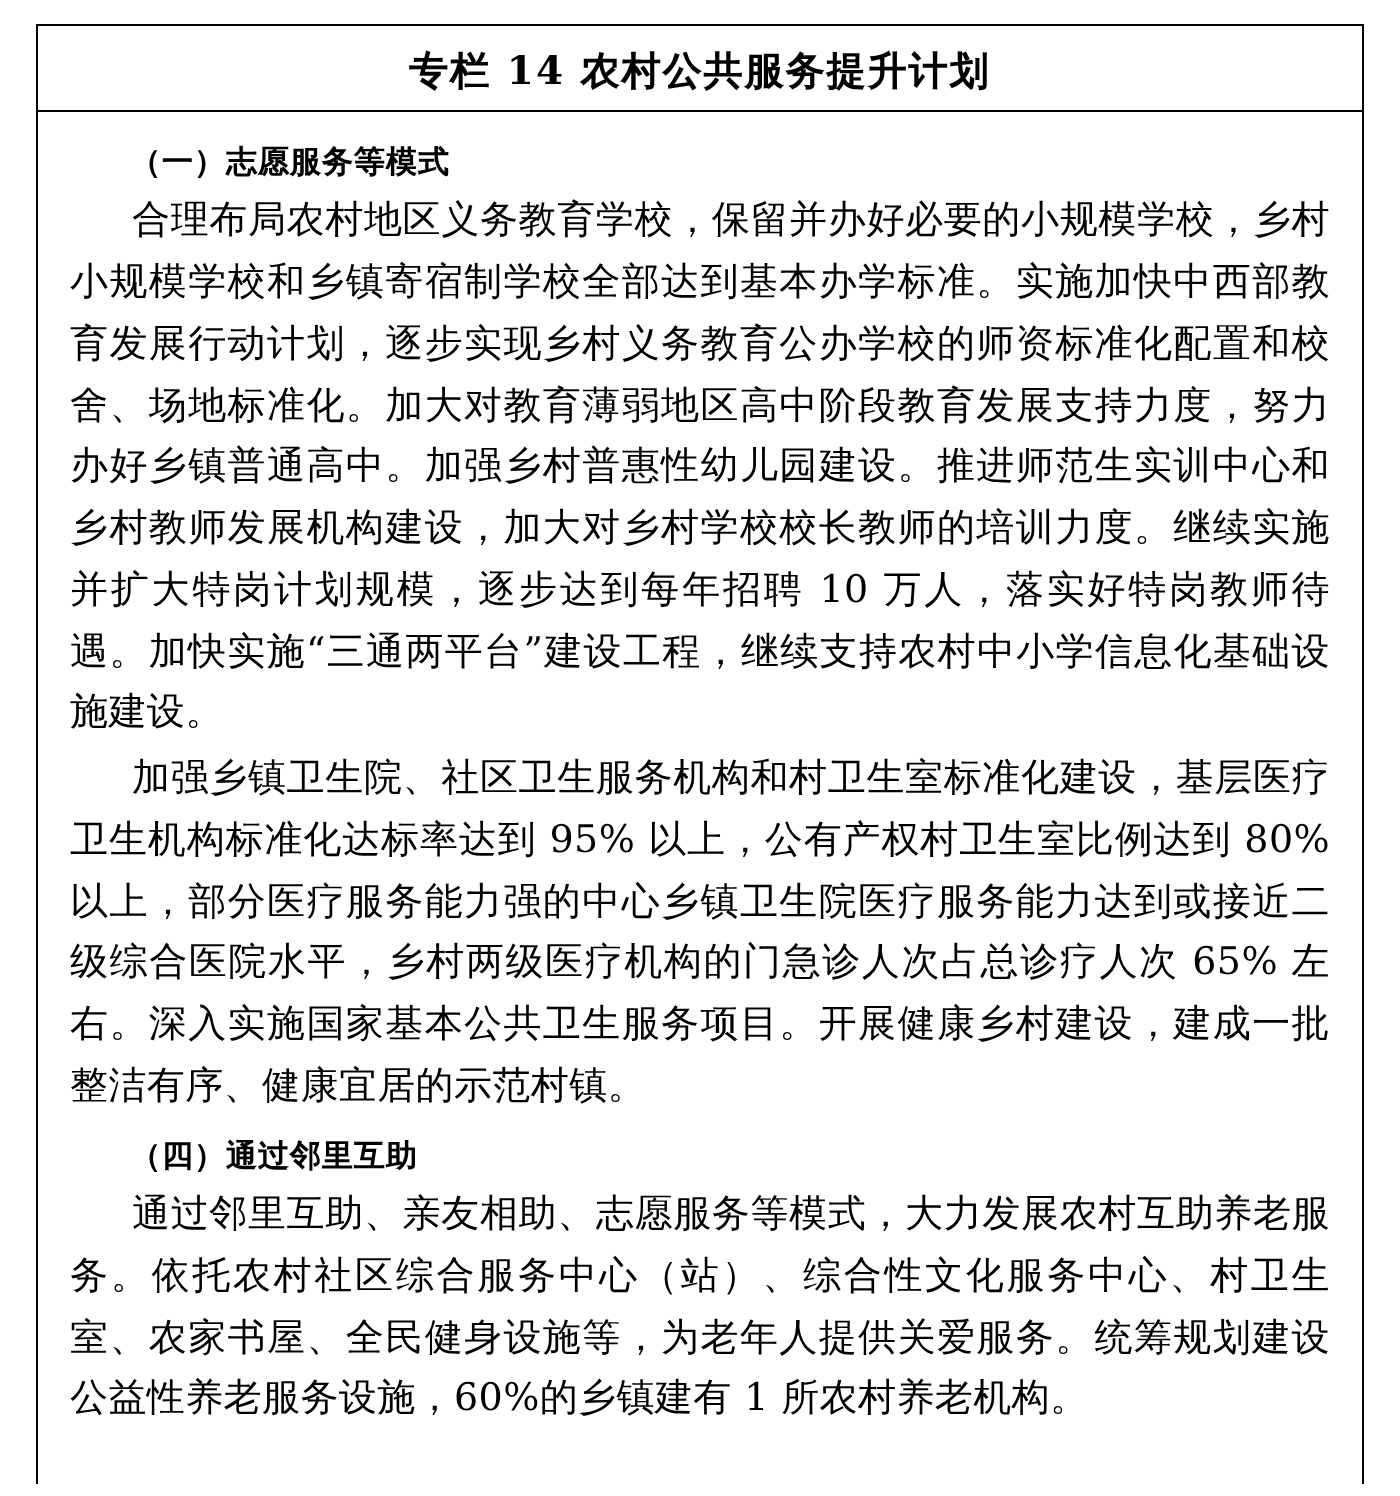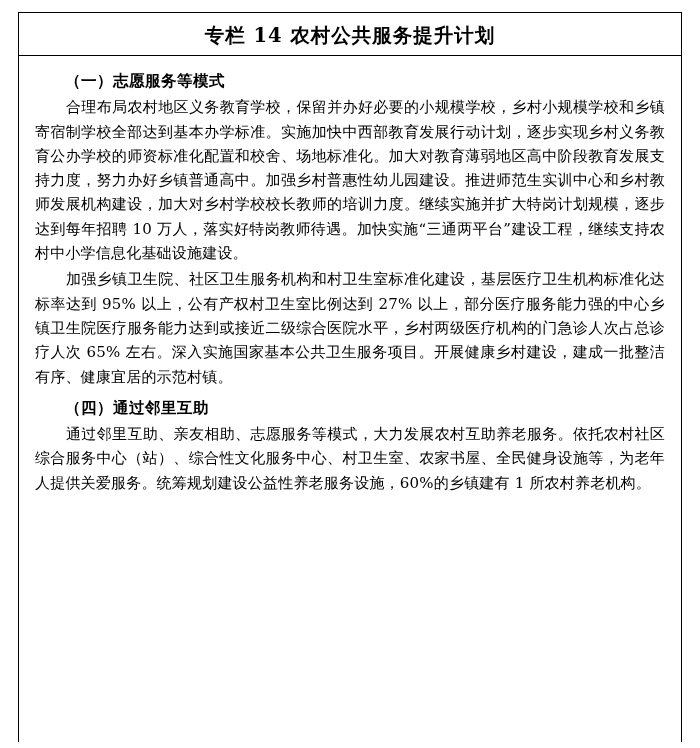--- a/index.html
+++ b/index.html
@@ -52,21 +52,21 @@
   }
   .section-heading {
     font-size: 15.5px;
     font-weight: bold;
     margin: 7px 0 3px 0;
     text-indent: 30px;
     letter-spacing: 0.5px;
     line-height: 1.5;
   }
   .para {
-    font-size: 15px;
+    font-size: 19px;
     line-height: 1.62;
     text-align: justify;
     text-justify: inter-ideograph;
     text-indent: 31px;
     margin: 0 0 2px 0;
     letter-spacing: 0.2px;
   }
   .sec {
     margin-bottom: 2px;
   }
@@ -82,21 +82,21 @@
     </div>
 
     <div class="content">
 
       <div class="sec">
         <div class="section-heading">（一）志愿服务等模式</div>
         <p class="para">合理布局农村地区义务教育学校，保留并办好必要的小规模学校，乡村小规模学校和乡镇寄宿制学校全部达到基本办学标准。实施加快中西部教育发展行动计划，逐步实现乡村义务教育公办学校的师资标准化配置和校舍、场地标准化。加大对教育薄弱地区高中阶段教育发展支持力度，努力办好乡镇普通高中。加强乡村普惠性幼儿园建设。推进师范生实训中心和乡村教师发展机构建设，加大对乡村学校校长教师的培训力度。继续实施并扩大特岗计划规模，逐步达到每年招聘 10 万人，落实好特岗教师待遇。加快实施“三通两平台”建设工程，继续支持农村中小学信息化基础设施建设。</p>
       </div>
 
       <div class="sec">
-        <p class="para">加强乡镇卫生院、社区卫生服务机构和村卫生室标准化建设，基层医疗卫生机构标准化达标率达到 95% 以上，公有产权村卫生室比例达到 27% 以上，部分医疗服务能力强的中心乡镇卫生院医疗服务能力达到或接近二级综合医院水平，乡村两级医疗机构的门急诊人次占总诊疗人次 65% 左右。深入实施国家基本公共卫生服务项目。开展健康乡村建设，建成一批整洁有序、健康宜居的示范村镇。</p>
+        <p class="para">加强乡镇卫生院、社区卫生服务机构和村卫生室标准化建设，基层医疗卫生机构标准化达标率达到 95% 以上，公有产权村卫生室比例达到 80% 以上，部分医疗服务能力强的中心乡镇卫生院医疗服务能力达到或接近二级综合医院水平，乡村两级医疗机构的门急诊人次占总诊疗人次 65% 左右。深入实施国家基本公共卫生服务项目。开展健康乡村建设，建成一批整洁有序、健康宜居的示范村镇。</p>
       </div>
 
 
       <div class="sec">
         <div class="section-heading">（四）通过邻里互助</div>
         <p class="para">通过邻里互助、亲友相助、志愿服务等模式，大力发展农村互助养老服务。依托农村社区综合服务中心（站）、综合性文化服务中心、村卫生室、农家书屋、全民健身设施等，为老年人提供关爱服务。统筹规划建设公益性养老服务设施，60%的乡镇建有 1 所农村养老机构。</p>
       </div>
 
     </div>
   </div>

